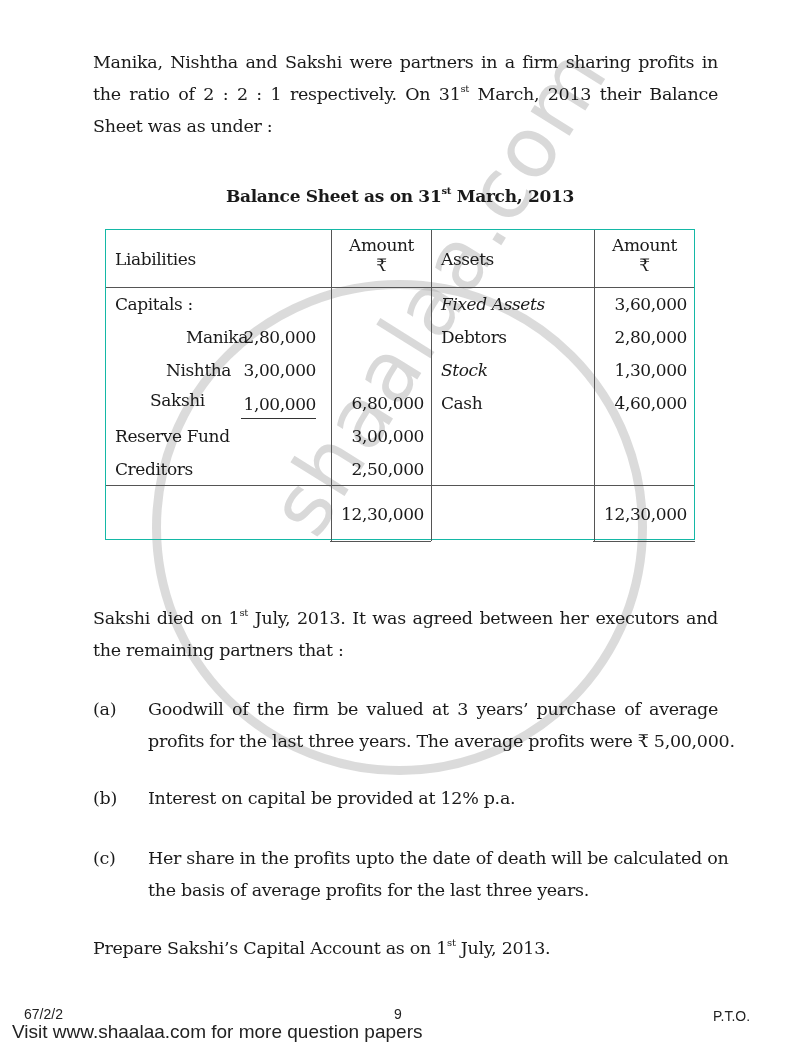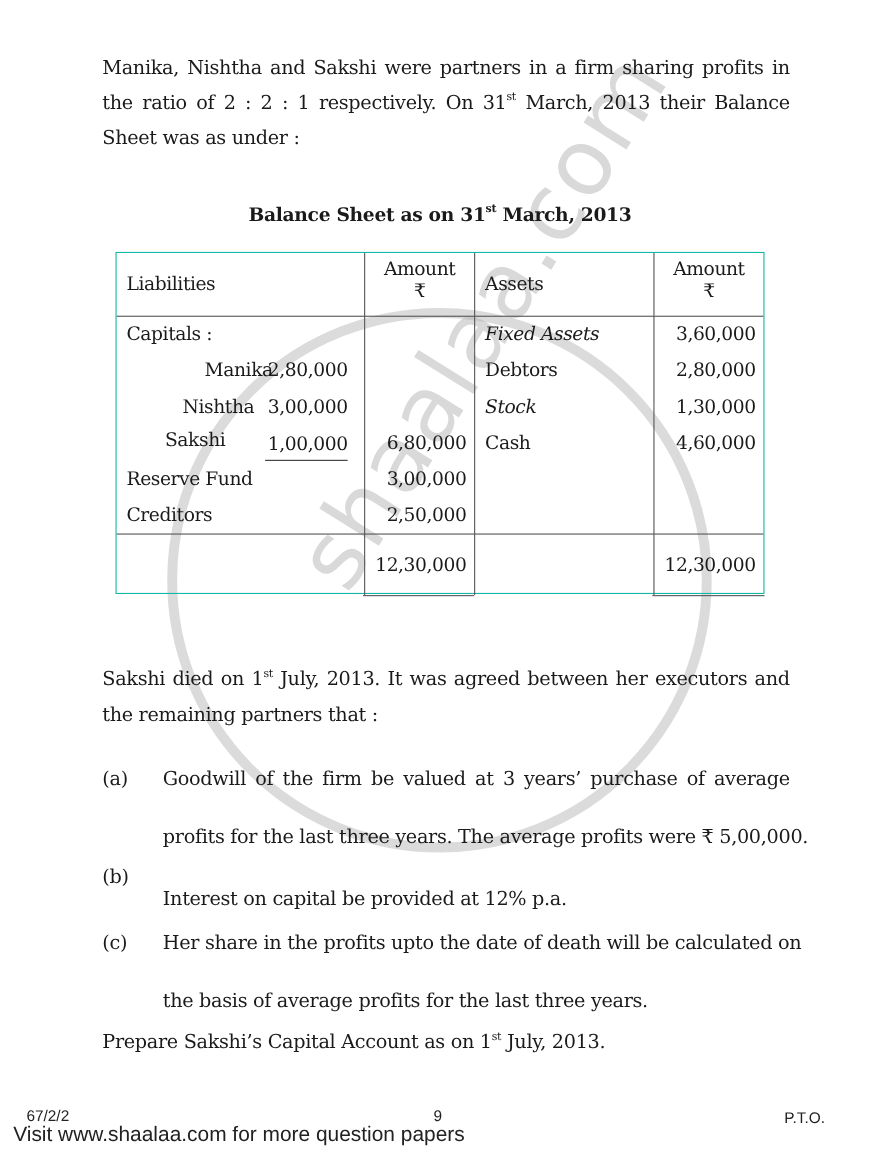--- a/index.html
+++ b/index.html
@@ -29,21 +29,21 @@
   .c { text-align:center; }
   .under { border-bottom:1px solid #333; padding-bottom:4px; }
   .watermark { position:absolute; left:152px; top:280px; width:495px; height:495px; border-radius:50%;
     border:9px solid rgba(190,190,190,0.55); box-sizing:border-box; pointer-events:none; }
   .wm-text { position:absolute; left:250px; top:500px; transform:rotate(-58deg); transform-origin:left top;
     font-family:"DejaVu Sans", sans-serif; font-size:84px; color:rgba(180,180,180,0.5); pointer-events:none; letter-spacing:2px; }
   .qitem { position:absolute; left:93px; width:625px; font-size:17.5px; line-height:32px; letter-spacing:-0.3px; }
   .qitem .lbl { position:absolute; left:0; top:0; }
   .qitem .txt { position:absolute; left:55px; width:570px; }
   .qitem .txt .line { display:block; white-space:nowrap; text-align:justify; text-align-last:justify; }
-  .qitem .txt .line.last { text-align-last:left;margin-top:20px; }
+  .qitem .txt .line.last { text-align-last:left; }
   .footer { position:absolute; font-family:"Liberation Sans", sans-serif; font-size:14px; color:#222; }
 </style>
 </head>
 <body>
 
 <div class="watermark"></div>
 <div class="wm-text">shaalaa.com</div>
 
 <div class="para" style="top:46px;">
   <span class="line">Manika, Nishtha and Sakshi were partners in a firm sharing profits in</span>

